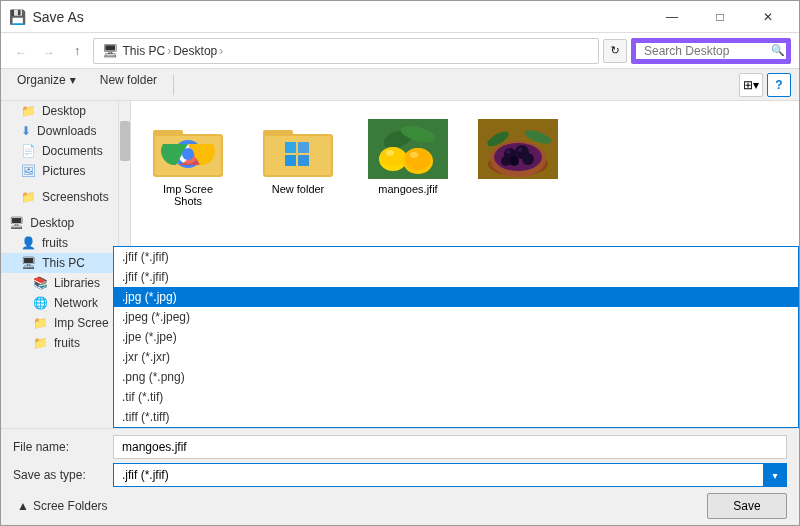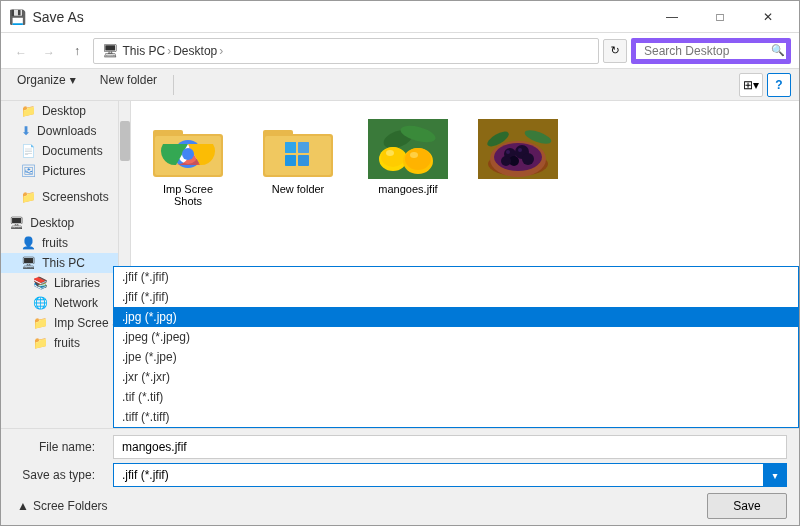--- a/index.html
+++ b/index.html
@@ -254,22 +254,21 @@
       padding: 6px 12px;
       flex-shrink: 0;
     }
     .form-row {
       display: flex;
       align-items: center;
       margin-bottom: 4px;
     }
     .form-label {
       width: 100px;
-      text-align: right;
-      padding-right: 18px;
+      padding-right: 3px;
       color: #333;
       flex-shrink: 0;
     }
     .form-input {
       flex: 1;
       height: 24px;
       border: 1px solid #ccc;
       padding: 0 8px;
       outline: none;
       background: #fff;
@@ -578,20 +577,21 @@
 
   <div class="bottom-area">
 
     <div class="dropdown-overlay">
       <div class="dropdown-option">.jfif (*.jfif)</div>
       <div class="dropdown-option">.jfif (*.jfif)</div>
       <div class="dropdown-option highlighted">.jpg (*.jpg)</div>
       <div class="dropdown-option">.jpeg (*.jpeg)</div>
       <div class="dropdown-option">.jpe (*.jpe)</div>
       <div class="dropdown-option">.jxr (*.jxr)</div>
+      <div class="dropdown-option">.png (*.png)</div>
       <div class="dropdown-option">.tif (*.tif)</div>
       <div class="dropdown-option">.tiff (*.tiff)</div>
     </div>
 
     <div class="bottom-panel">
       <div class="form-row">
         <label class="form-label">File name:</label>
         <input class="form-input" type="text" value="mangoes.jfif" style="flex: 1 1 0%;">
       </div>
       <div class="form-row">

